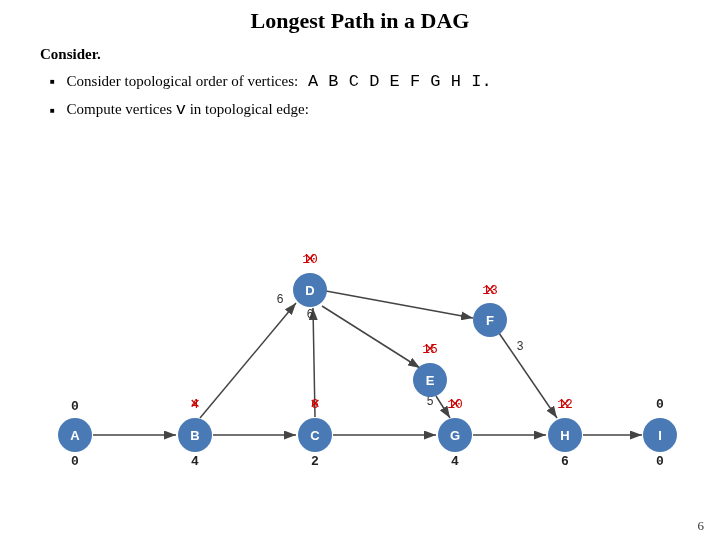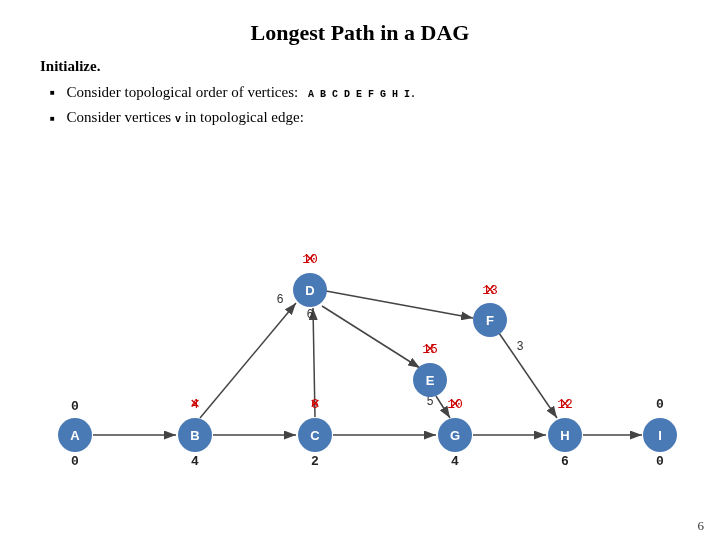--- a/index.html
+++ b/index.html
@@ -8,21 +8,21 @@
       height: 540px;
       background: #fff;
       font-family: 'Times New Roman', Times, serif;
       overflow: hidden;
       position: relative;
     }
     .page-title {
       text-align: center;
       font-size: 22px;
       font-weight: bold;
-      padding-top: 20px;
+      padding-top: 8px;
       padding-bottom: 8px;
     }
     .algorithm-section {
       margin-left: 40px;
       font-size: 15px;
       line-height: 1.7;
     }
     .algorithm-section .section-title {
       font-weight: bold;
       margin-bottom: 2px;
@@ -32,22 +32,21 @@
       margin-left: 10px;
     }
     .bullet-list li::before {
       content: '■';
       font-size: 8px;
       margin-right: 8px;
       vertical-align: middle;
     }
     .code {
       font-family: 'Courier New', Courier, monospace;
-      font-size: 10px;
-      font-weight: bold;
+      font-size: 17px;
     }
     .indent {
       margin-left: 30px;
     }
     .graph-area {
       position: absolute;
       top: 170px;
       left: 0;
       width: 720px;
       height: 360px;
@@ -96,28 +95,28 @@
       font-size: 13px;
       color: #333;
     }
   </style>
 </head>
 <body>
 
 <div class="page-title">Longest Path in a DAG</div>
 
 <div class="algorithm-section">
-  <span class="section-title">Initialize.</span>
+  <span class="section-title">Consider.</span>
   <ul class="bullet-list">
     <li>
       <span>Consider topological order of vertices:</span>
       <span class="code" style="margin-left:6px;">A B C D E F G H I.</span>
     </li>
     <li>
-      <span>Consider vertices </span><span class="code">v</span><span> in topological edge:</span>
+      <span>Compute vertices </span><span class="code">v</span><span> in topological edge:</span>
     </li>
   </ul>
 </div>
 
 <div class="graph-area">
   <svg viewBox="0 0 720 360">
     <defs>
       <marker id="arrowhead" markerWidth="8" markerHeight="6" refX="8" refY="3" orient="auto">
         <polygon points="0 0, 8 3, 0 6" fill="#444"></polygon>
       </marker>

